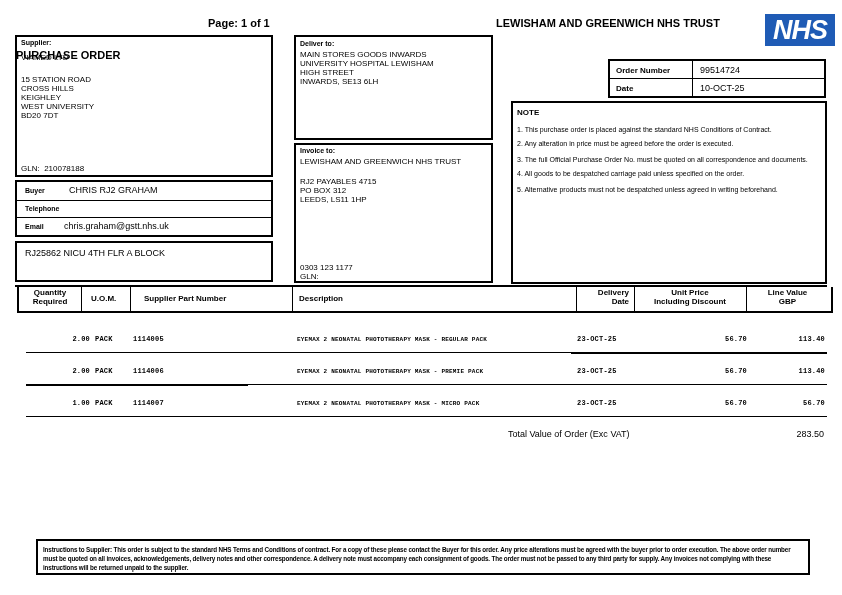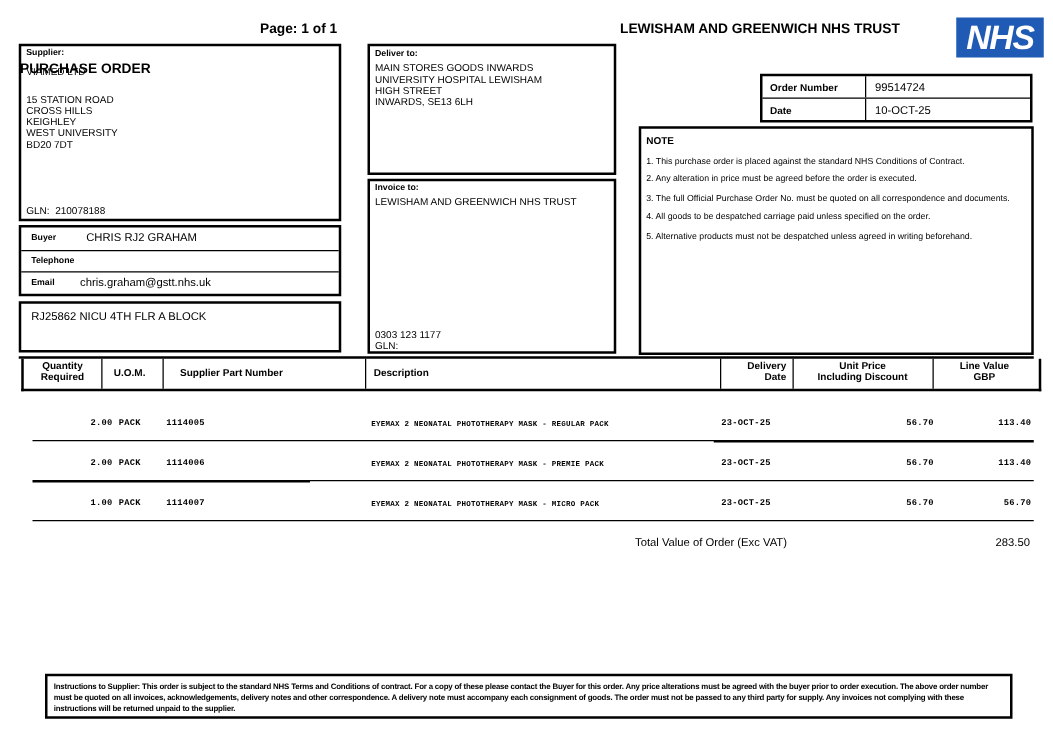--- a/index.html
+++ b/index.html
@@ -71,20 +71,25 @@
     <div>MAIN STORES GOODS INWARDS</div>
     <div>UNIVERSITY HOSPITAL LEWISHAM</div>
     <div>HIGH STREET</div>
     <div>INWARDS, SE13 6LH</div>
   </div>
 </div>
 
 <div class="box" style="left:294px;top:143px;width:199px;height:140px;">
   <div class="abs lbl" style="left:4px;top:2px;">Invoice to:</div>
   <div class="abs txt" style="left:4px;top:12px;white-space:nowrap;">LEWISHAM AND GREENWICH NHS TRUST</div>
+  <div class="abs txt" style="left:4px;top:32px;white-space:nowrap;">
+    <div>RJ2 PAYABLES 4715</div>
+    <div>PO BOX 312</div>
+    <div>LEEDS, LS11 1HP</div>
+  </div>
   <div class="abs txt" style="left:4px;top:118px;">0303 123 1177</div>
   <div class="abs txt" style="left:4px;top:127px;">GLN:</div>
 </div>
 
 <div class="box" style="left:608px;top:59px;width:218px;height:39px;text-align:right;">
   <div class="abs" style="left:0;top:0;width:82px;height:17px;border-right:1px solid #000;">
     <span class="hdr" style="position:absolute;left:6px;top:5px;white-space:nowrap;">Order Number</span>
   </div>
   <div class="abs txt9" style="left:90px;top:4px;">99514724</div>
   <div class="hline" style="left:0;right:0;top:17px;"></div>

